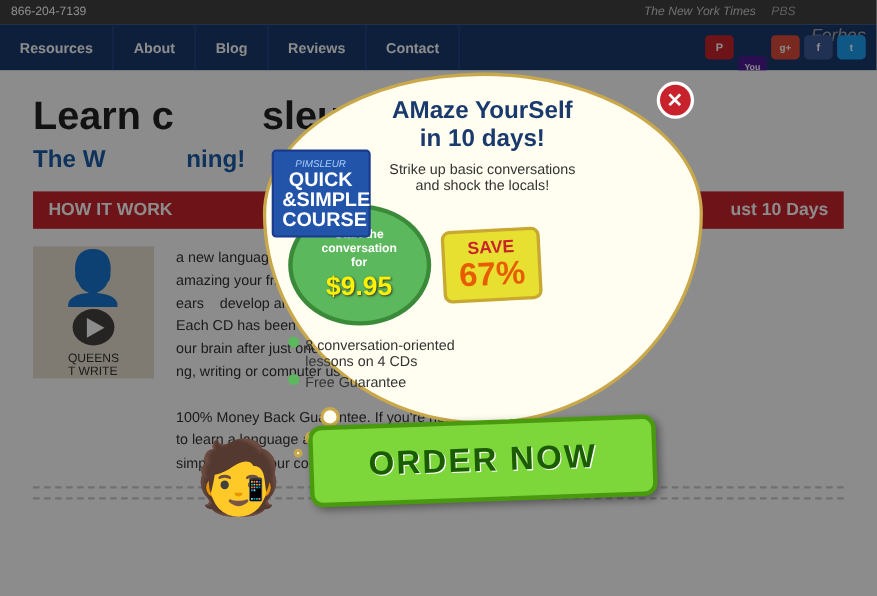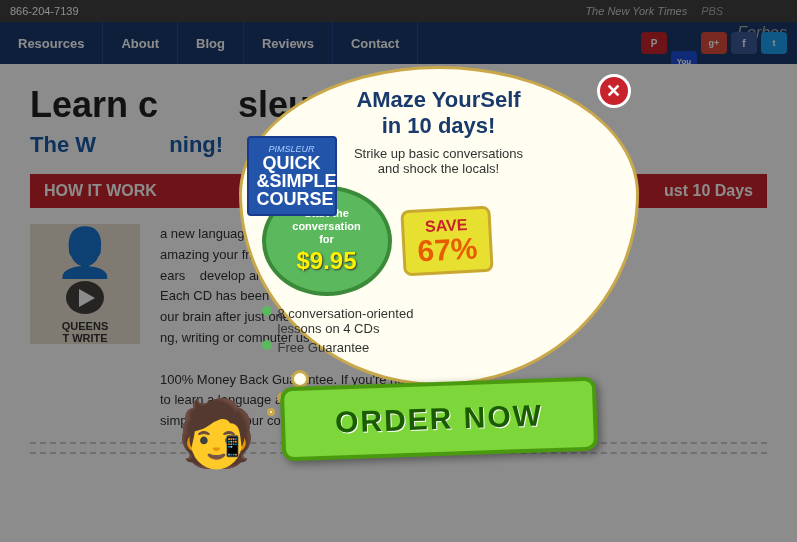--- a/index.html
+++ b/index.html
@@ -67,21 +67,21 @@
       border-radius: 4px;
       display: flex;
       align-items: center;
       justify-content: center;
       font-size: 10px;
       font-weight: bold;
       color: #fff;
       cursor: pointer;
     }
     .social-pinterest { background: #c8232c; }
-    .social-youtube { background: #1d4ed8; margin-top: 37px; }
+    .social-youtube { background: #4c1d95; margin-top: 37px; }
     .social-google { background: #dd4b39; }
     .social-facebook { background: #3b5998; }
     .social-twitter { background: #1da1f2; }
 
     
     .page-content {
       background: #fff;
       padding: 20px 30px;
       position: relative;
     }
@@ -135,23 +135,22 @@
     .play-triangle {
       width: 0;
       height: 0;
       border-top: 9px solid transparent;
       border-bottom: 9px solid transparent;
       border-left: 16px solid #fff;
       margin-left: 3px;
     }
     .video-text {
       font-size: 11px;
-      font-weight: bold;
+      font-weight: normal;
       color: #333;
-      text-align: center;
       margin-top: 6px;
     }
     .body-text {
       font-size: 13px;
       color: #333;
       line-height: 1.6;
     }
     .body-text .highlight { color: #1a5ca8; font-weight: bold; }
     .body-text .bold-text { font-weight: bold; }
 

